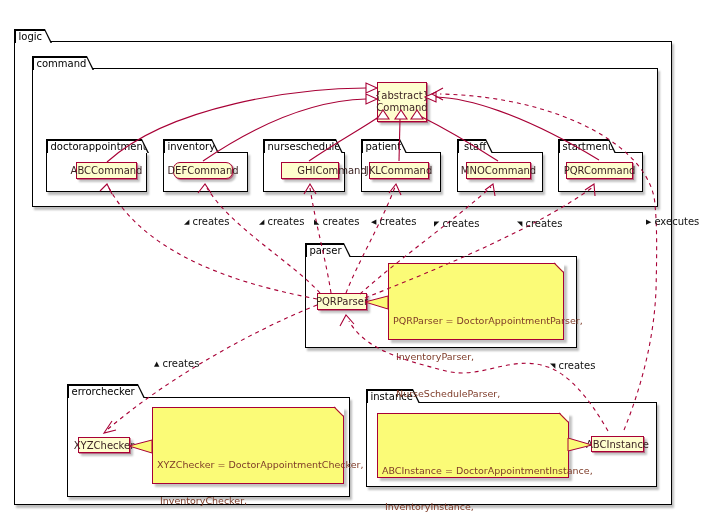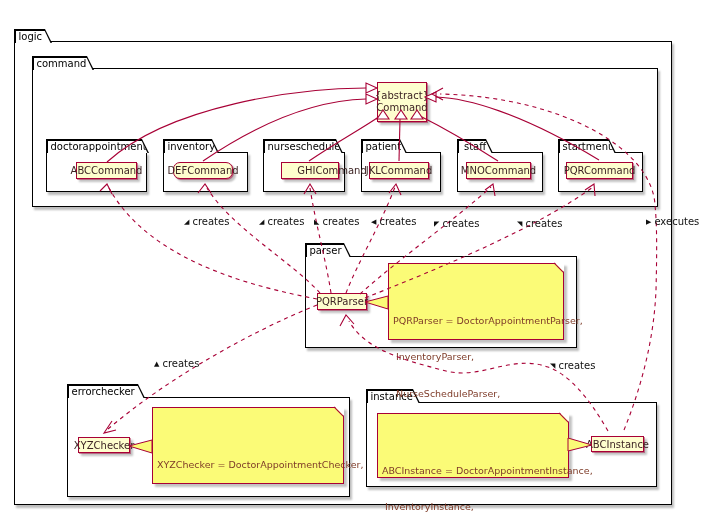--- a/index.html
+++ b/index.html
@@ -125,20 +125,21 @@
   <div class="ptab" style="left:67px;top:384px;width:78px;">
     <span>errorchecker</span>
   </div>
   <div class="cls" style="left:78px;top:437px;width:52px;height:16px;">
     <span>XYZChecker</span>
   </div>
   <div class="note" style="left:152px;top:407px;width:192px;height:77px;">
     <i class="fold"></i>
     <i class="fold-line"></i>
     <div>XYZChecker = DoctorAppointmentChecker,</div>
+    <div> InventoryChecker,</div>
     
     
     
     
   </div>
 
   <div class="pbody z2" style="left:366px;top:402px;width:291px;height:85px;"></div>
   <div class="ptab" style="left:366px;top:389px;width:54px;">
     <span>instance</span>
   </div>

